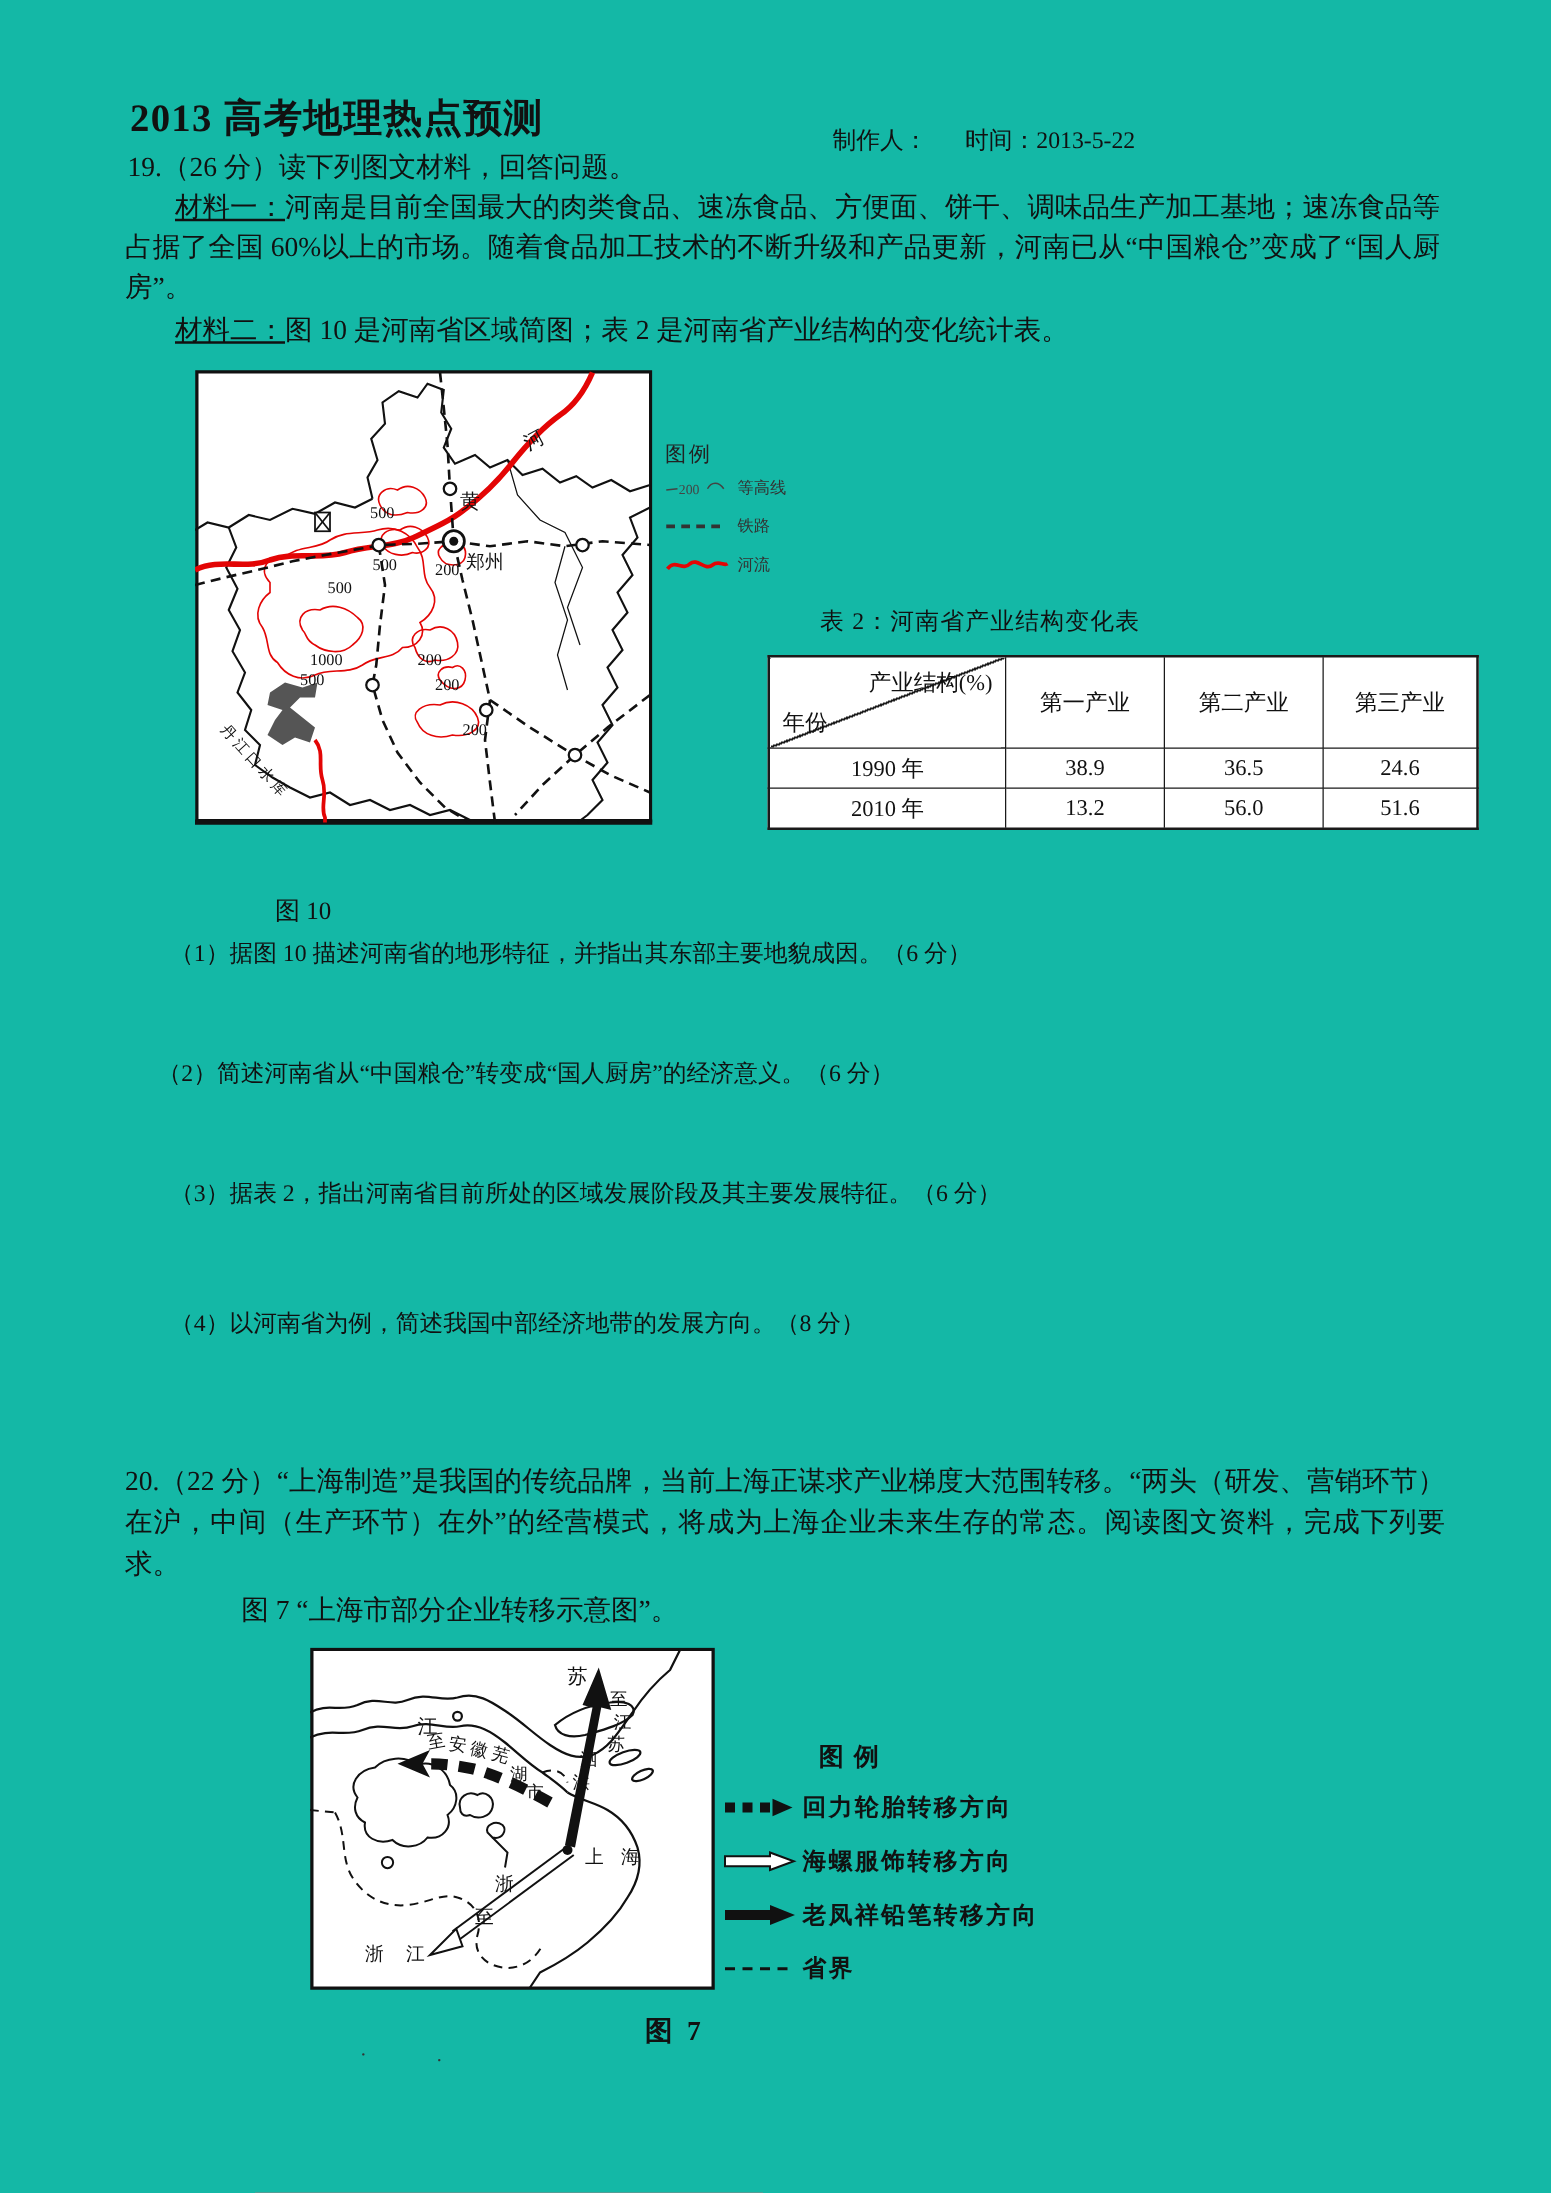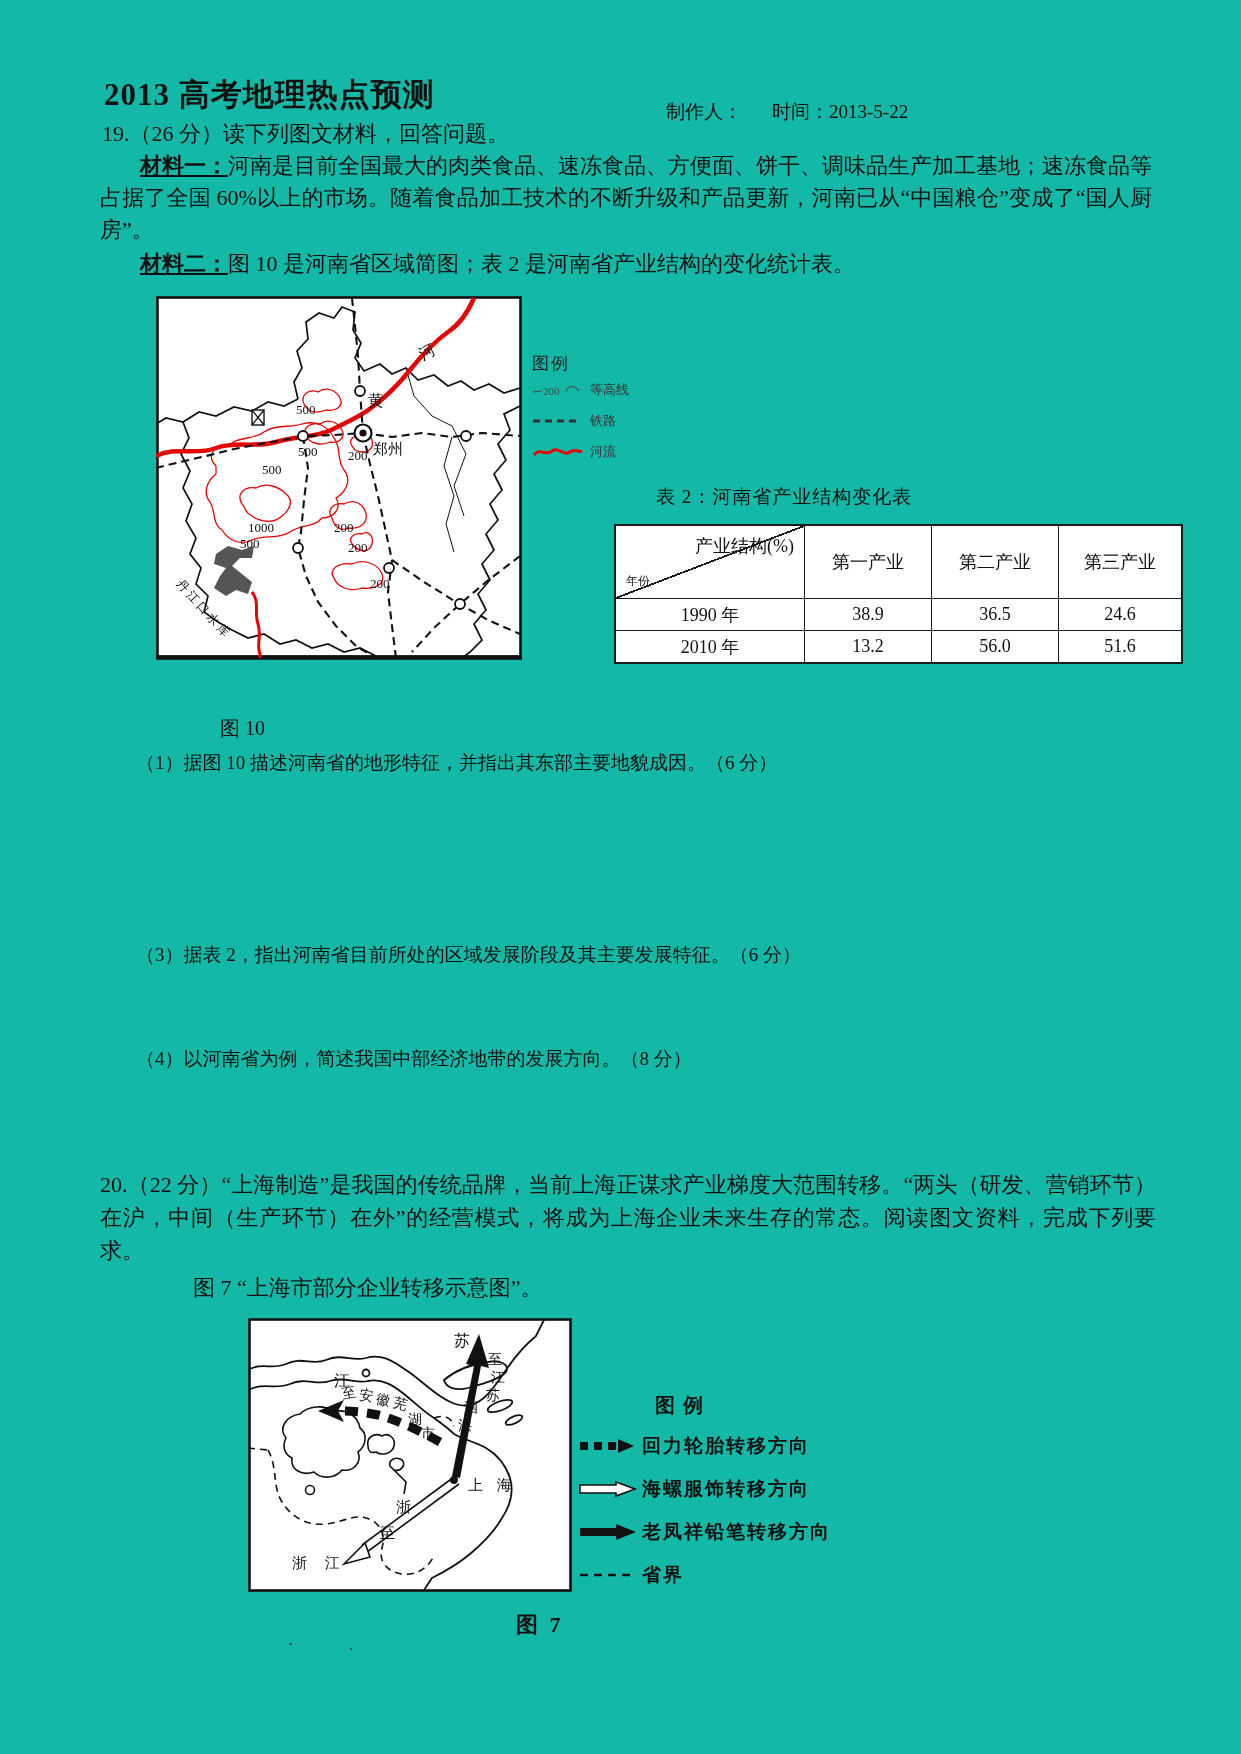--- a/index.html
+++ b/index.html
@@ -4,40 +4,40 @@
 <style>
   html,body{margin:0;padding:0;background:#888;}
   .page{
     position:relative;width:1241px;height:1754px;margin:0 auto;background:#14b8a6;
     font-family:"Liberation Serif","DejaVu Serif",serif;color:#111;overflow:hidden;
   }
   .abs{position:absolute;}
   .title{font-size:31px;font-weight:600;letter-spacing:1px;}
   .meta{font-size:19px;display:flex;gap:30px;}
   .bodytext{font-size:22px;line-height:32px;text-align:justify;margin:0;}
-  .mat-label{font-weight:bold;text-decoration:underline;}
+  .mat-label{font-weight:normal;text-decoration:underline;}
   .indent{text-indent:40px;}
   .question{font-size:19px;margin:0;white-space:nowrap;}
   .cap{font-size:20px;margin-top:35px;}
   .cap7{font-size:22px;font-weight:bold;letter-spacing:3px;}
   
   .legend10{font-size:13px;color:#333;}
   .legend10 .lg-title{font-size:17px;color:#222;margin-bottom:6px;letter-spacing:2px;}
   .legend10 .lg-item{display:flex;align-items:center;gap:6px;margin-bottom:13px;}
   
   .tbl-title{font-size:19px;letter-spacing:1px;}
   table.tbl{border-collapse:collapse;background:#fff;}
   table.tbl td{border:1.6px solid #1a1a1a;font-size:18px;text-align:center;vertical-align:middle;padding:0;}
   table.tbl{border:2.4px solid #1a1a1a;}
   td.corner{
     width:188px;height:72px;position:relative;
     background:linear-gradient(to bottom right,transparent calc(50% - 0.9px),#1a1a1a calc(50% - 0.9px),#1a1a1a calc(50% + 0.9px),transparent calc(50% + 0.9px));
   }
   td.corner .c-top{position:absolute;top:8px;right:10px;font-size:18px;}
-  td.corner .c-bottom{position:absolute;bottom:8px;left:10px;font-size:12px;}
+  td.corner .c-bottom{position:absolute;bottom:8px;left:10px;font-size:18px;}
   td.colhead{width:126px;height:72px;}
   td.c3{width:122px;}
   td.datacell{height:31px;}
   
   .legend7{font-size:19px;font-weight:600;}
   .legend7 .lg7-title{text-align:center;font-size:20px;letter-spacing:8px;margin-bottom:14px;width:210px;}
   .legend7 .lg7-item{display:flex;align-items:center;gap:4px;margin-bottom:17px;letter-spacing:2px;}
   .specks{font-size:16px;letter-spacing:26px;color:#333;}
 </style>
 </head>
@@ -185,20 +185,21 @@
         <td class="datacell">13.2</td>
         <td class="datacell">56.0</td>
         <td class="datacell">51.6</td>
       </tr>
     </tbody>
   </table>
 
   <div class="abs cap" style="left:220px;top:680px;">图 10</div>
 
   <p class="abs question" style="left:136px;top:750px;">（1）据图 10 描述河南省的地形特征，并指出其东部主要地貌成因。（6 分）</p>
+  <p class="abs question" style="left:126px;top:846px;">（2）简述河南省从“中国粮仓”转变成“国人厨房”的经济意义。（6 分）</p>
   <p class="abs question" style="left:136px;top:942px;">（3）据表 2，指出河南省目前所处的区域发展阶段及其主要发展特征。（6 分）</p>
   <p class="abs question" style="left:136px;top:1046px;">（4）以河南省为例，简述我国中部经济地带的发展方向。（8 分）</p>
 
   <p class="abs bodytext" style="left:100px;top:1168px;width:1056px;line-height:33px;">20.（22 分）“上海制造”是我国的传统品牌，当前上海正谋求产业梯度大范围转移。“两头（研发、营销环节）在沪，中间（生产环节）在外”的经营模式，将成为上海企业未来生存的常态。阅读图文资料，完成下列要求。</p>
   <p class="abs bodytext" style="left:193px;top:1272px;">图 7 “上海市部分企业转移示意图”。</p>
 
   <svg class="abs" style="left:248px;top:1318px;" width="324" height="274" viewBox="0 0 324 274">
     <rect x="1.5" y="1.5" width="321" height="271" fill="#fff" stroke="#111" stroke-width="2.6"></rect>
 
     <g stroke="#111" stroke-width="1.8" fill="none">

